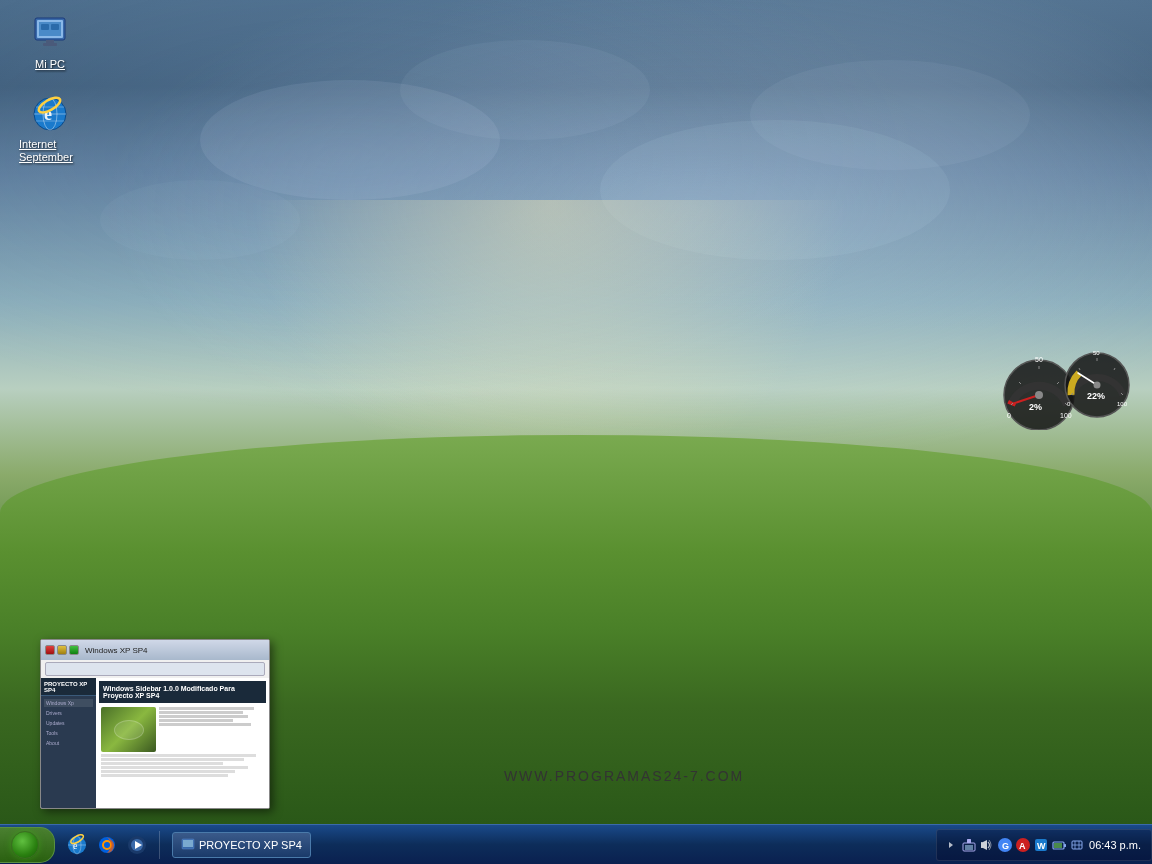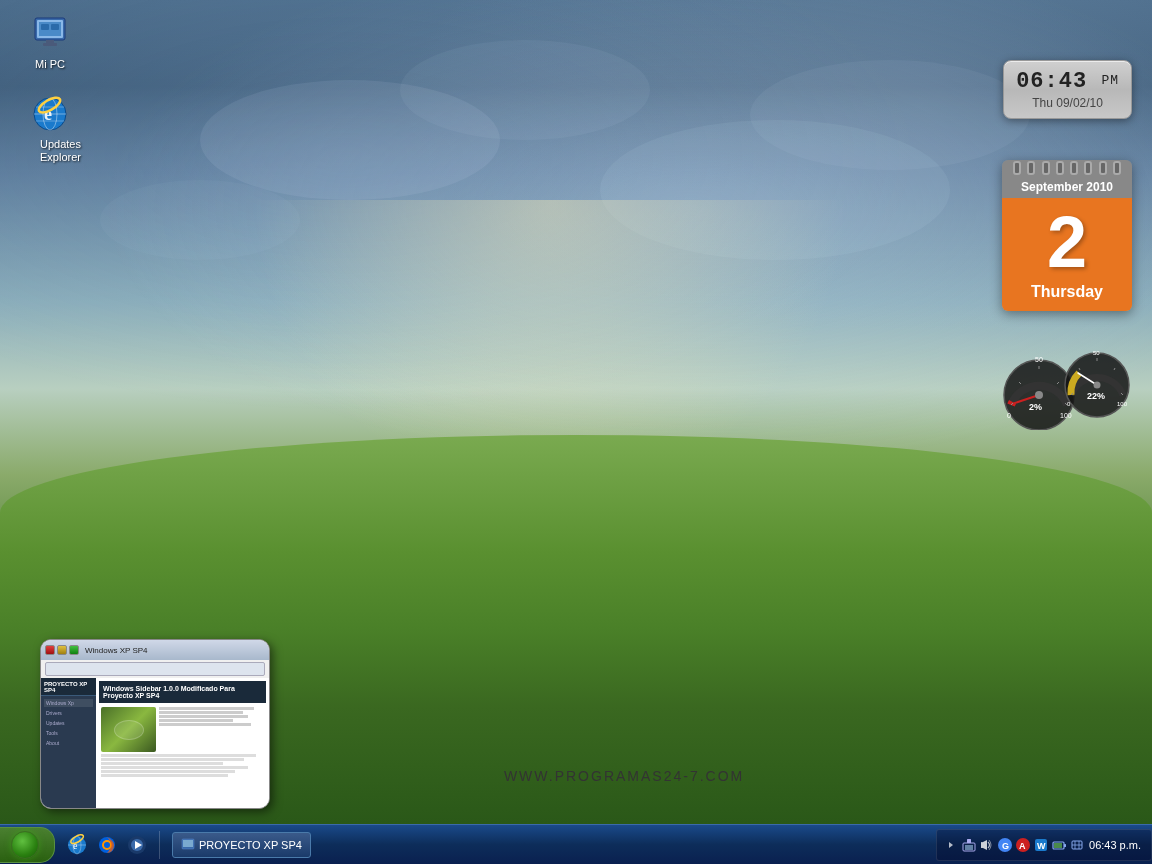--- a/index.html
+++ b/index.html
@@ -95,23 +95,24 @@
       height: 40px;
       margin-bottom: 4px;
       display: flex;
       align-items: center;
       justify-content: center;
     }
 
     .icon-label {
       color: white;
       font-size: 11px;
-      text-align: right;
+      text-align: left;
       text-shadow: 1px 1px 2px rgba(0,0,0,0.8);
       line-height: 1.2;
+      text-decoration: underline;
     }
 
     
     .clock-widget {
       position: absolute;
       top: 60px;
       right: 20px;
       background: linear-gradient(180deg, #d0d0d0 0%, #b8b8b8 50%, #c8c8c8 100%);
       border-radius: 8px;
       border: 1px solid #999;
@@ -238,21 +239,21 @@
     
     .browser-thumbnail {
       position: absolute;
       bottom: 55px;
       left: 40px;
       width: 230px;
       height: 170px;
       border: 1px solid #888;
       box-shadow: 3px 3px 10px rgba(0,0,0,0.5);
       background: #f0f0f0;
-      border-radius: 11px;
+      border-radius: 2px;
       overflow: hidden;
     }
 
     .browser-titlebar {
       background: linear-gradient(180deg, #d0d8e8 0%, #a8b8cc 100%);
       height: 20px;
       display: flex;
       align-items: center;
       padding: 0 4px;
     }
@@ -475,51 +476,26 @@
           <ellipse cx="20" cy="20" rx="7" ry="16" fill="none" stroke="rgba(255,255,255,0.4)" stroke-width="1"></ellipse>
           <line x1="4" y1="20" x2="36" y2="20" stroke="rgba(255,255,255,0.4)" stroke-width="1"></line>
           <line x1="6" y1="13" x2="34" y2="13" stroke="rgba(255,255,255,0.3)" stroke-width="1"></line>
           <line x1="6" y1="27" x2="34" y2="27" stroke="rgba(255,255,255,0.3)" stroke-width="1"></line>
 
           <text x="14" y="26" font-size="18" font-weight="bold" fill="white" font-family="serif" opacity="0.9">e</text>
 
           <ellipse cx="24" cy="12" rx="12" ry="5" fill="none" stroke="#ffd040" stroke-width="2.5" transform="rotate(-30, 20, 20)"></ellipse>
         </svg>
       </div>
-      <span class="icon-label">Updates Explorer</span>
+      <span class="icon-label">Internet September</span>
     </div>
 
   </div>
 
-  <div class="clock-widget">
-    <div class="clock-time">
-      <span>06:43</span>
-      <span class="ampm">PM</span>
-    </div>
-    <div class="clock-date">Thu 09/02/10</div>
-  </div>
-
-  <div class="calendar-widget">
-
-    <div class="calendar-rings">
-      <div class="calendar-ring"></div>
-      <div class="calendar-ring"></div>
-      <div class="calendar-ring"></div>
-      <div class="calendar-ring"></div>
-      <div class="calendar-ring"></div>
-      <div class="calendar-ring"></div>
-      <div class="calendar-ring"></div>
-      <div class="calendar-ring"></div>
-    </div>
-    <div class="calendar-header">September 2010</div>
-    <div class="calendar-body">
-      <div class="calendar-day-num">2</div>
-      <div class="calendar-day-name">Thursday</div>
-    </div>
-  </div>
+
 
   <div class="gauges-widget">
     <svg width="140" height="90" viewBox="0 0 140 90">
 
       <circle cx="42" cy="55" r="35" fill="rgba(20,20,20,0.85)" stroke="#555" stroke-width="1.5"></circle>
 
       <path d="M 14 65 A 30 30 0 0 1 70 65" fill="none" stroke="#333" stroke-width="8"></path>
 
       <path d="M 14 65 A 30 30 0 0 1 15.5 62" fill="none" stroke="#cc2020" stroke-width="8"></path>
 

